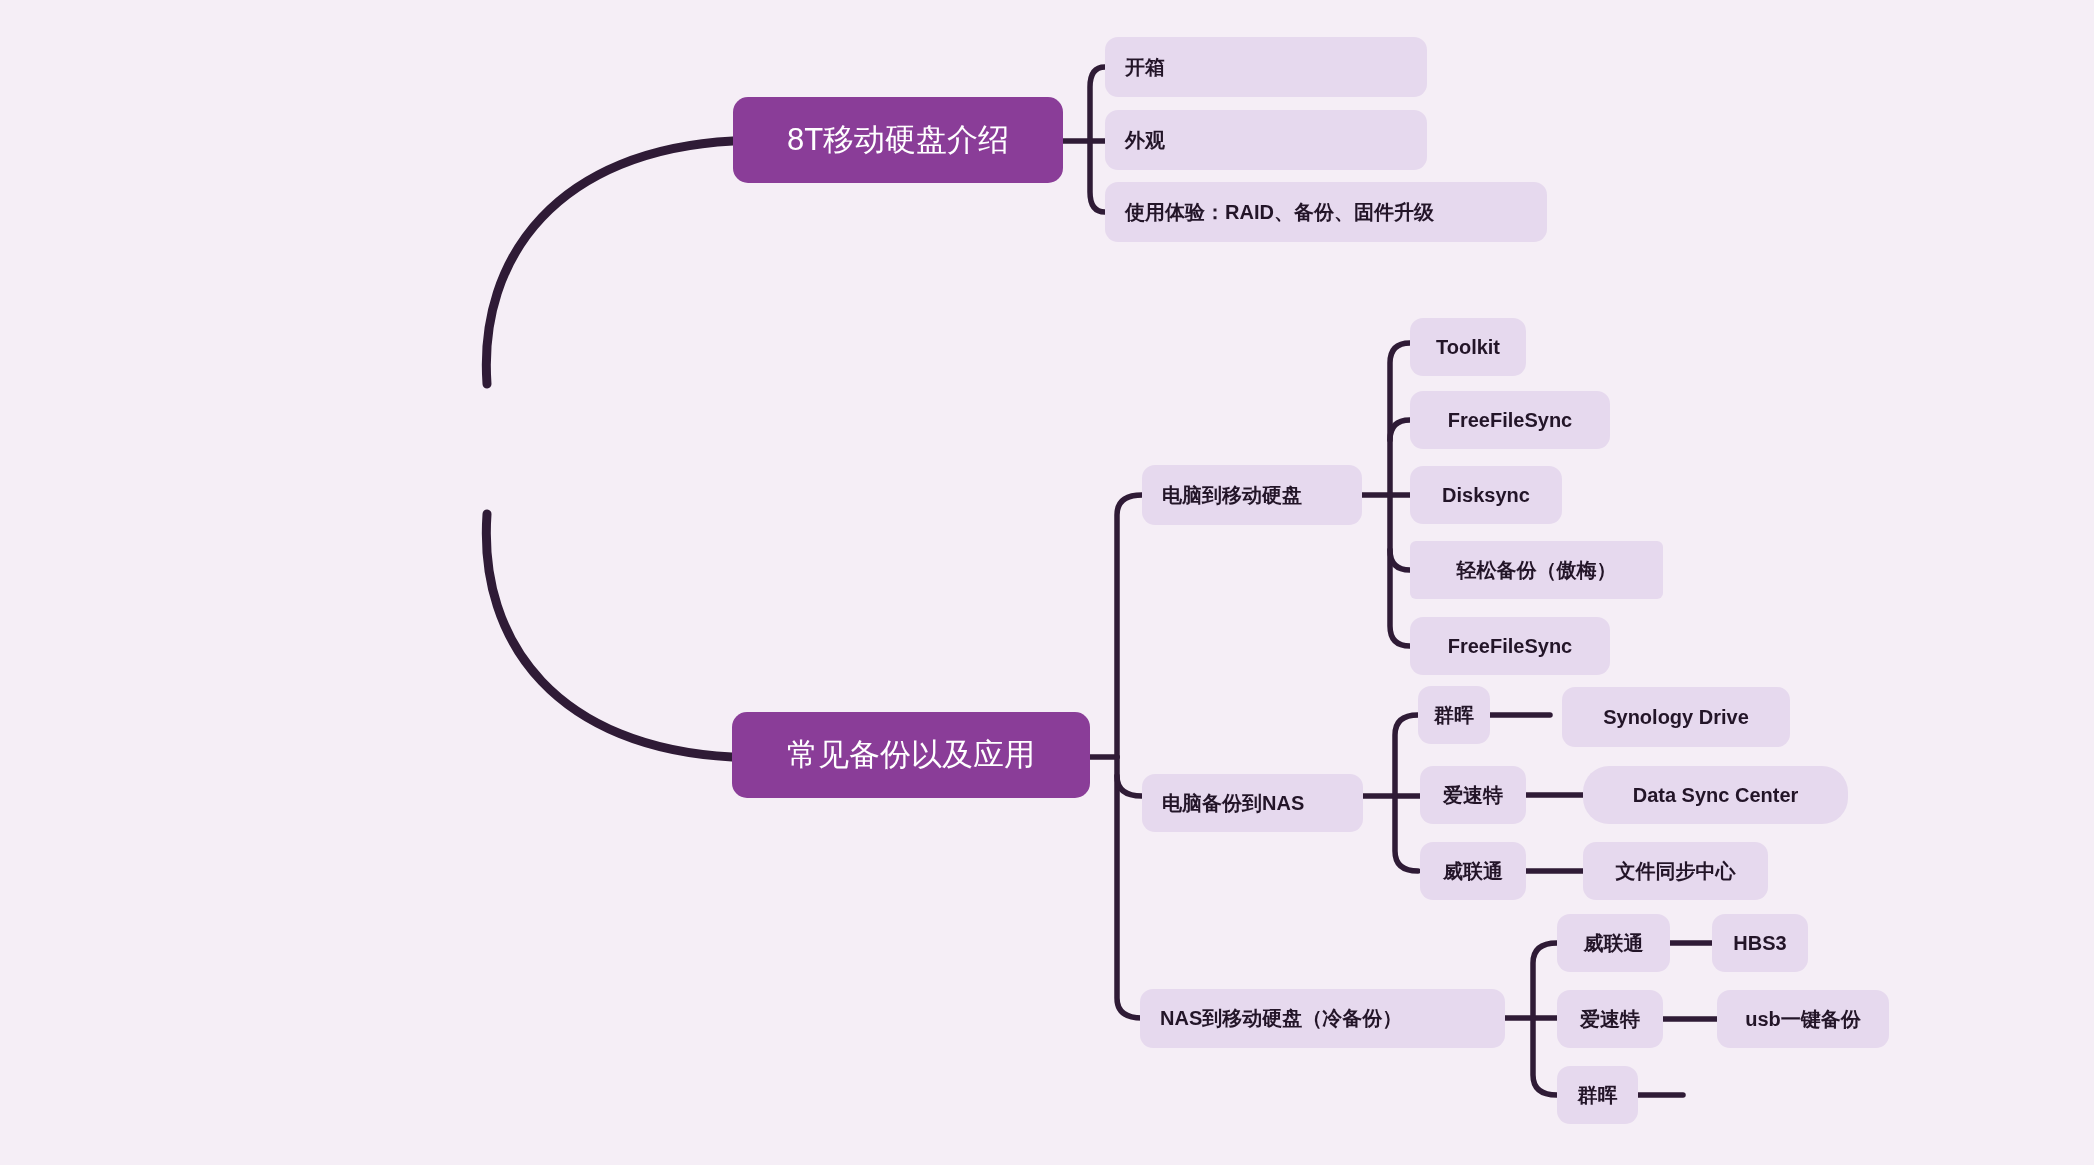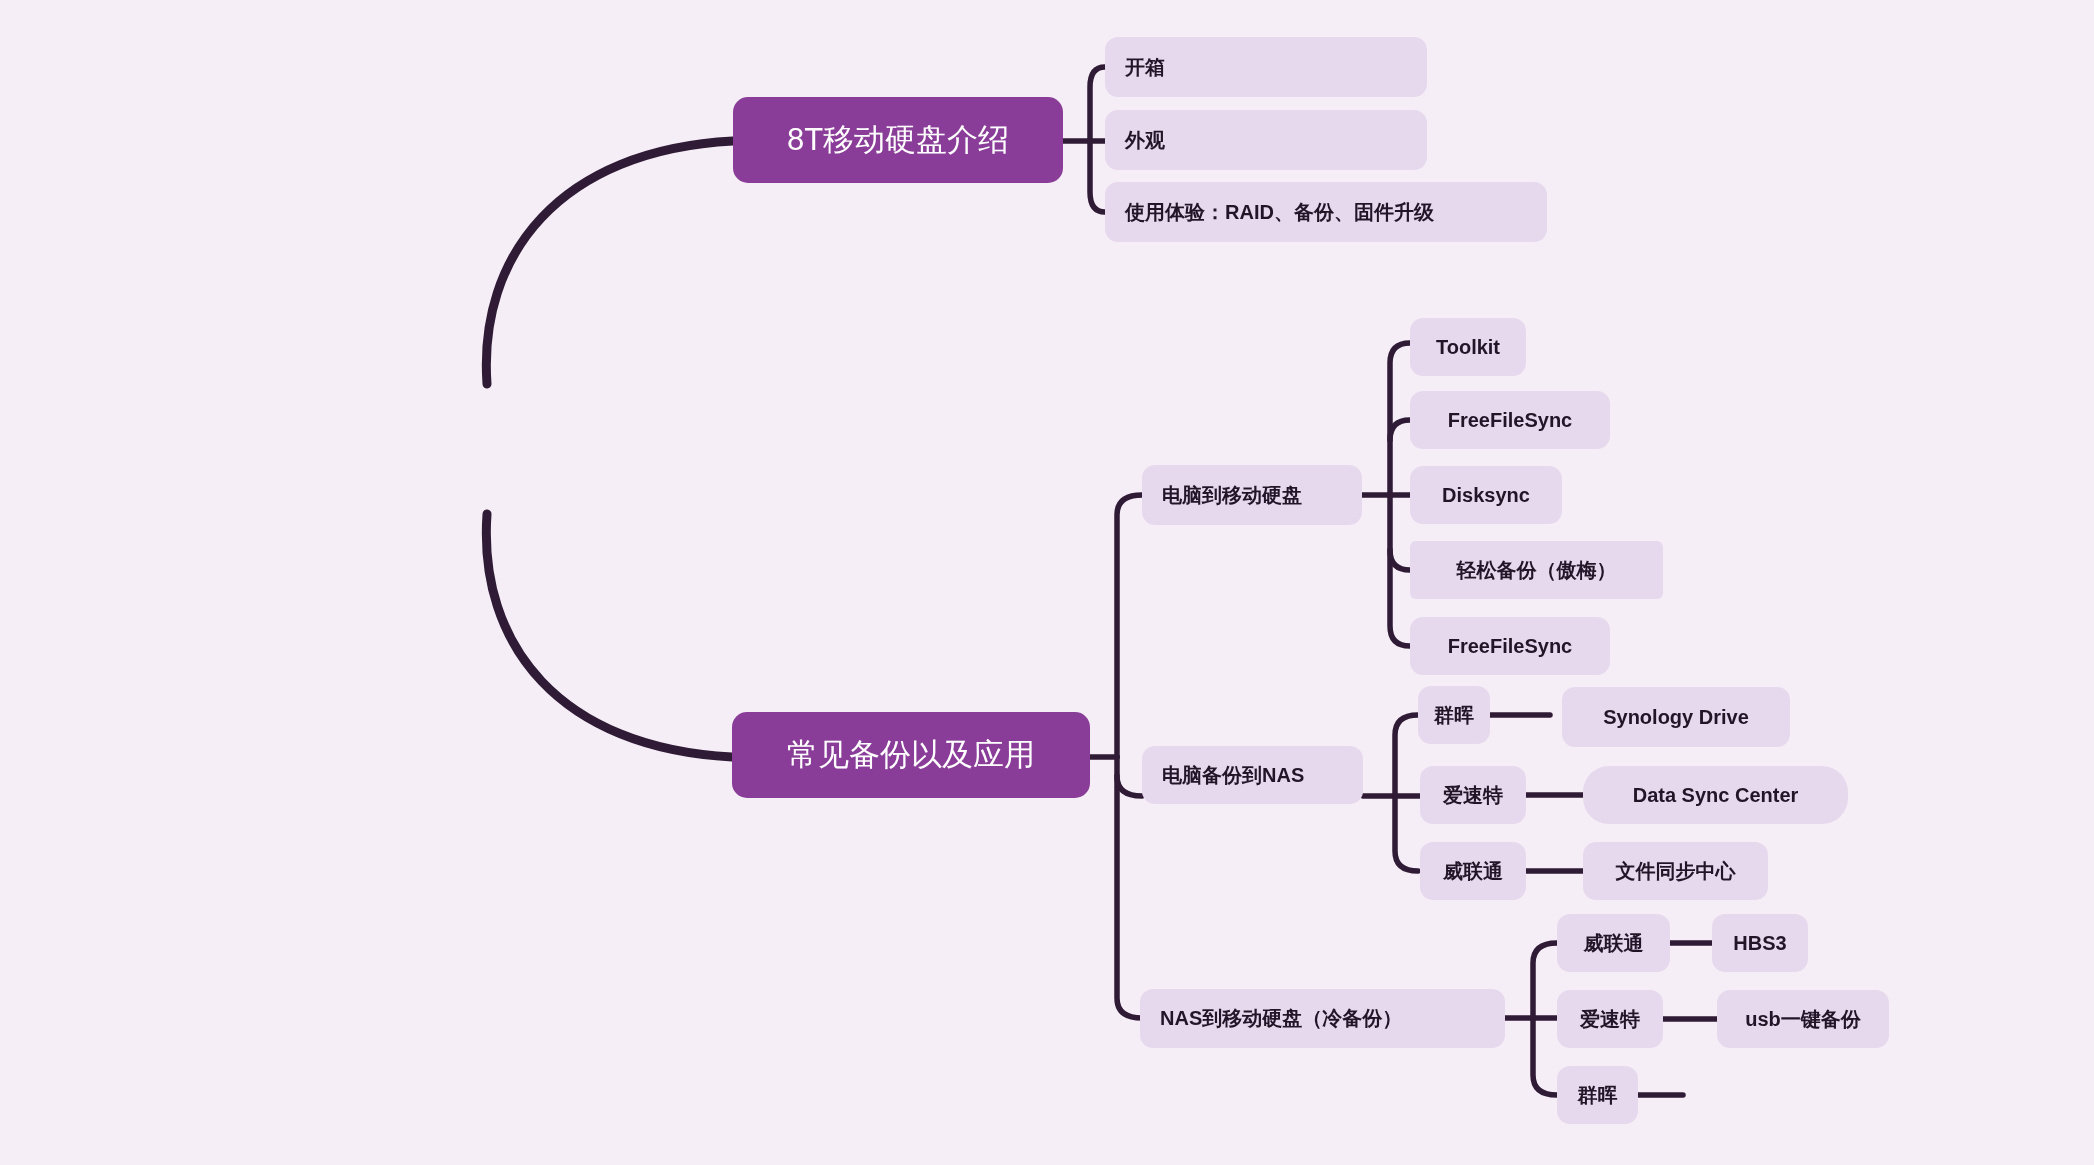--- a/index.html
+++ b/index.html
@@ -85,21 +85,21 @@
 
   <div class="node branch" style="left:732px;top:712px;width:358px;height:86px;">常见备份以及应用</div>
 
   <div class="node" style="left:1142px;top:465px;width:220px;height:60px;">电脑到移动硬盘</div>
   <div class="node snug" style="left:1410px;top:318px;width:116px;height:58px;">Toolkit</div>
   <div class="node snug" style="left:1410px;top:391px;width:200px;height:58px;">FreeFileSync</div>
   <div class="node snug" style="left:1410px;top:466px;width:152px;height:58px;">Disksync</div>
   <div class="node snug" style="left:1410px;top:541px;width:253px;height:58px;border-radius:6px;">轻松备份（傲梅）</div>
   <div class="node snug" style="left:1410px;top:617px;width:200px;height:58px;">FreeFileSync</div>
 
-  <div class="node" style="left:1142px;top:746px;width:221px;height:58px;">电脑备份到NAS</div>
+  <div class="node" style="left:1142px;top:774px;width:221px;height:58px;">电脑备份到NAS</div>
   <div class="node snug" style="left:1418px;top:686px;width:72px;height:58px;">群晖</div>
   <div class="node snug" style="left:1550px;top:687px;width:228px;height:60px;margin-left:12px;">Synology Drive</div>
   <div class="node snug" style="left:1420px;top:766px;width:106px;height:58px;">爱速特</div>
   <div class="node snug" style="left:1583px;top:766px;width:265px;height:58px;border-radius:26px;">Data Sync Center</div>
   <div class="node snug" style="left:1420px;top:842px;width:106px;height:58px;">威联通</div>
   <div class="node snug" style="left:1583px;top:842px;width:185px;height:58px;">文件同步中心</div>
 
   <div class="node" style="left:1140px;top:989px;width:365px;height:59px;">NAS到移动硬盘（冷备份）</div>
   <div class="node snug" style="left:1557px;top:914px;width:113px;height:58px;">威联通</div>
   <div class="node snug" style="left:1712px;top:914px;width:96px;height:58px;">HBS3</div>

